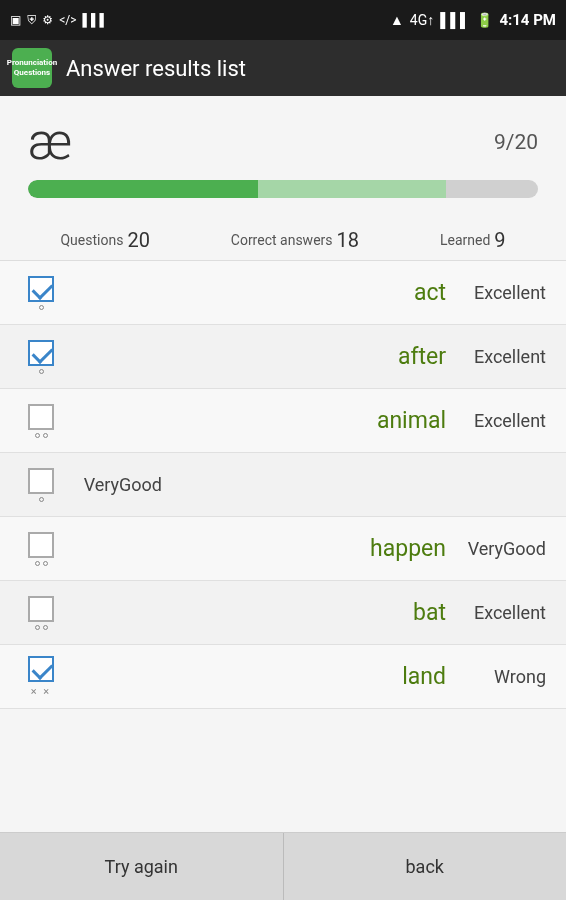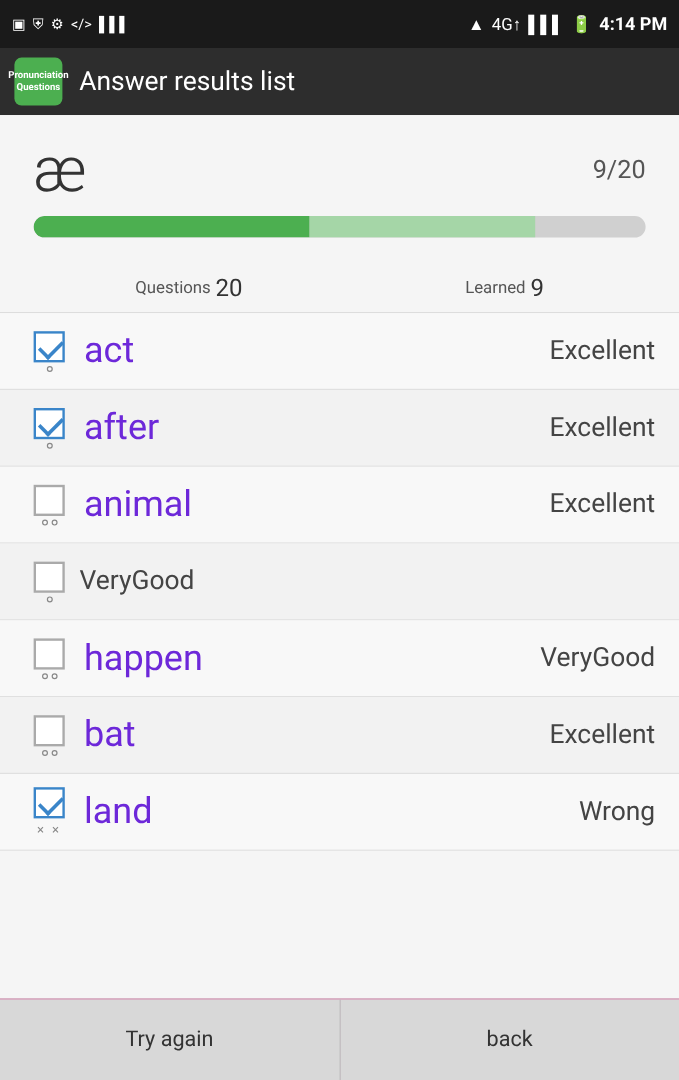--- a/index.html
+++ b/index.html
@@ -203,38 +203,39 @@
       border-radius: 50%;
       background: transparent;
     }
     .cross-marks {
       margin-top: 3px;
       font-size: 11px;
       color: #888;
       letter-spacing: 2px;
     }
     .word-name {
-      font-size: 30px;
-      color: #6d28d9;
+      font-size: 23px;
+      color: #4d7c0f;
       flex: 1;
       margin-left: 8px;
+      text-align: right;
     }
     .word-result {
-      font-size: 22px;
+      font-size: 18px;
       color: #444;
       font-weight: 400;
       min-width: 100px;
       text-align: right;
     }
 
     
     .bottom-buttons {
       display: flex;
       height: 68px;
-      background: #ec4899;
+      background: #15803d;
       border-top: 1px solid #ccc;
     }
     .btn-try-again {
       flex: 1;
       background: #d8d8d8;
       border: none;
       border-right: 1px solid #bbb;
       font-size: 18px;
       color: #333;
       cursor: pointer;
@@ -296,20 +297,24 @@
       <span class="progress-bar-green" style="width:45%"></span><span class="progress-bar-light" style="width:37%"></span>
     </div>
   </div>
 
   <div class="stats-row">
     <div class="stat-item">
       <span class="stat-label">Questions</span>
       <span class="stat-value">20</span>
     </div>
     <div class="stat-item">
+      <span class="stat-label">Correct answers</span>
+      <span class="stat-value">18</span>
+    </div>
+    <div class="stat-item">
       <span class="stat-label">Learned</span>
       <span class="stat-value">9</span>
     </div>
   </div>
 
   <div class="word-list" id="word-list">
   <div class="word-row">
         <div class="checkbox-col">
           <div class="checkbox checked"></div>
           <div class="dots">

